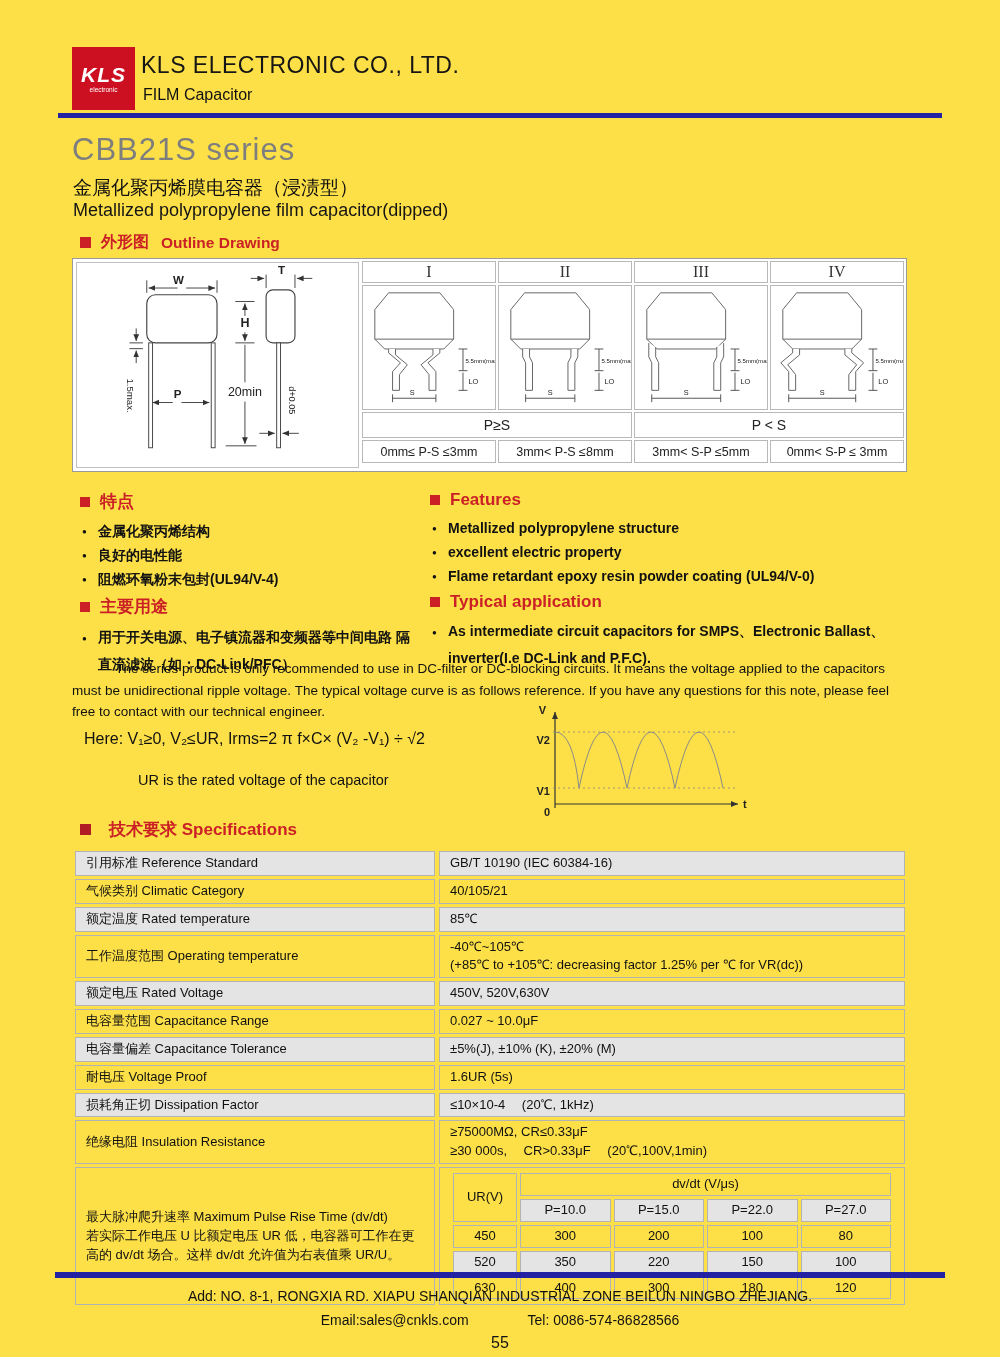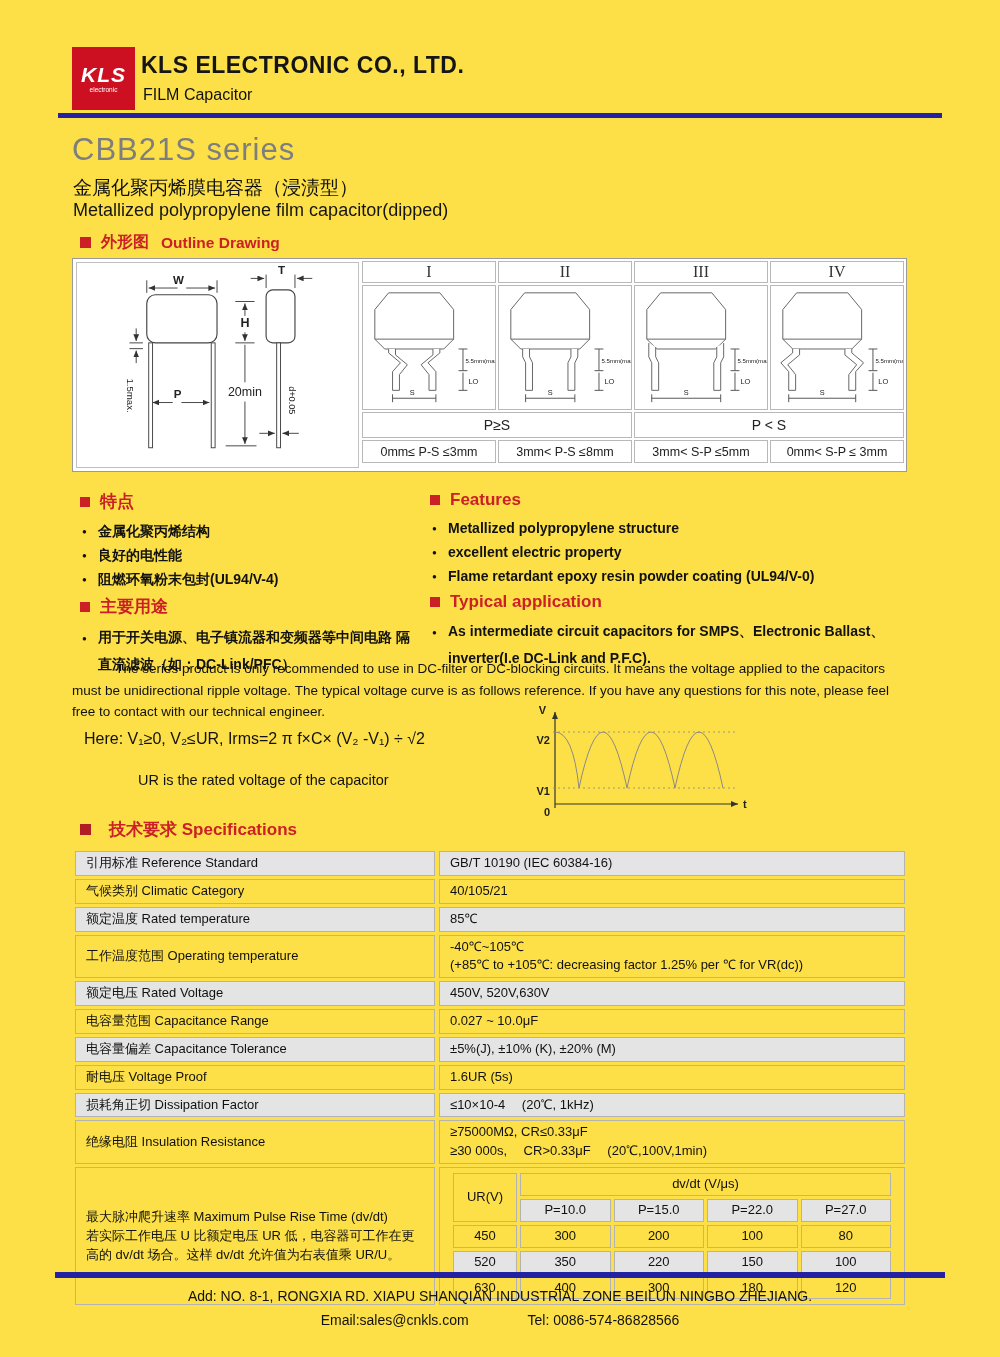--- a/index.html
+++ b/index.html
@@ -5,21 +5,21 @@
   html,body { margin:0; padding:0; background:#ffffff; }
   .page {
     position:relative; width:1000px; height:1357px; background:#fde047;
     font-family:"Liberation Sans", sans-serif; color:#1a1a1a; overflow:hidden;
   }
   
   .logo { position:absolute; left:72px; top:47px; width:63px; height:63px; background:#cc1021;
           display:flex; flex-direction:column; align-items:center; justify-content:center; }
   .logo .kls { color:#fff; font-weight:bold; font-size:21px; font-style:italic; letter-spacing:1px; line-height:1; }
   .logo .els { color:#fff; font-size:6.5px; line-height:1; margin-top:2px; }
-  .company { position:absolute; left:141px; top:52px; font-size:23px; font-weight:bold; color:#151515; letter-spacing:.5px;text-align:right; }
+  .company { position:absolute; left:141px; top:52px; font-size:23px; font-weight:normal; color:#151515; letter-spacing:.5px;text-align:right; }
   .film    { position:absolute; left:143px; top:86px; font-size:16px; color:#111; }
   .rule-top { position:absolute; left:58px; top:113px; width:884px; height:5px; background:#2222a2; }
   
   .series { position:absolute; left:72px; top:132px; font-size:31px; color:#7e7e7e; letter-spacing:1px; }
   .cnsub  { position:absolute; left:73px; top:175px; font-size:19px; color:#111; }
   .ensub  { position:absolute; left:73px; top:200px; font-size:18px; color:#151515; }
   .sechead { position:absolute; display:flex; align-items:center; }
   .redsq { width:11px; height:11px; background:#cb2026; margin-right:10px; flex:0 0 auto; }
   .sechead .cn { color:#cb2026; font-weight:bold; font-size:16px; margin-right:12px; }
   .sechead .en { color:#cb2026; font-weight:bold; font-size:15.5px; }
@@ -403,14 +403,15 @@
       </tbody>
     </table>
   </div>
 
   <div class="rule-bot"></div>
   <div class="addr">Add: NO. 8-1, RONGXIA RD. XIAPU SHANQIAN INDUSTRIAL ZONE BEILUN NINGBO ZHEJIANG.</div>
   <div class="contact">
     <span>Email:sales@cnkls.com</span>
     <span class="tel">Tel: 0086-574-86828566</span>
   </div>
+  <div class="pagenum">55</div>
 
 </div>
 
 </body></html>

